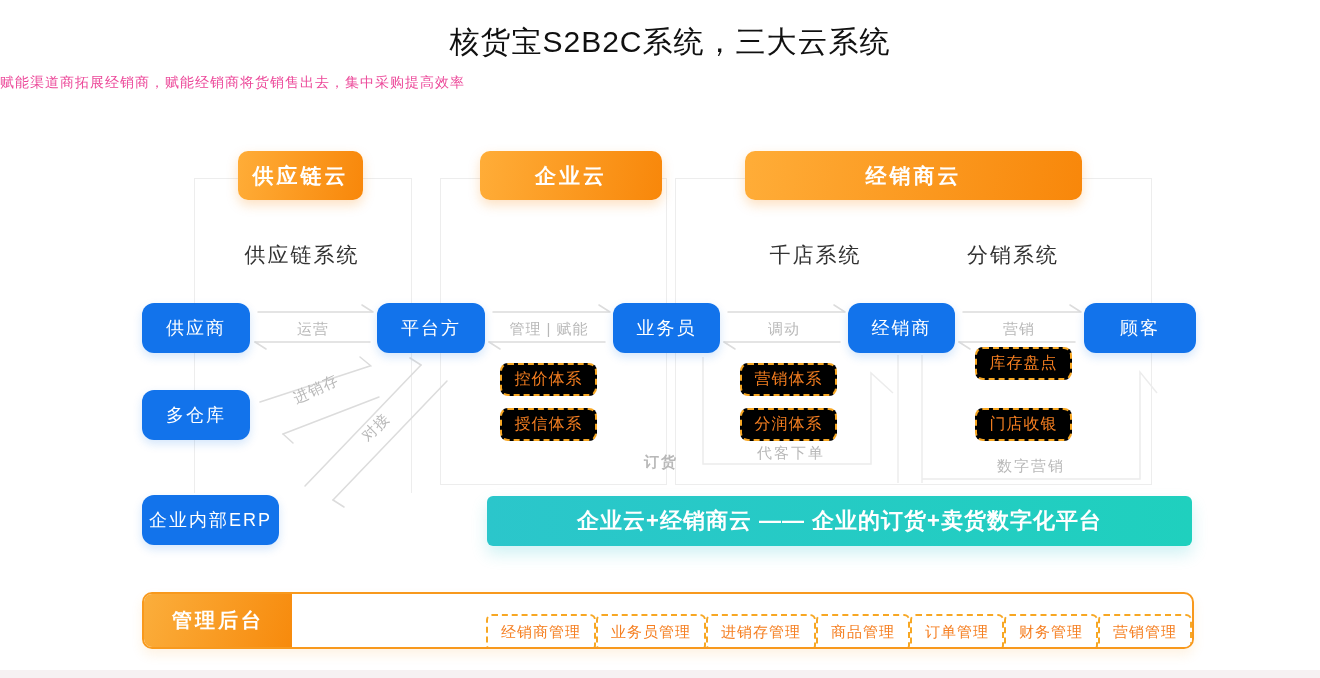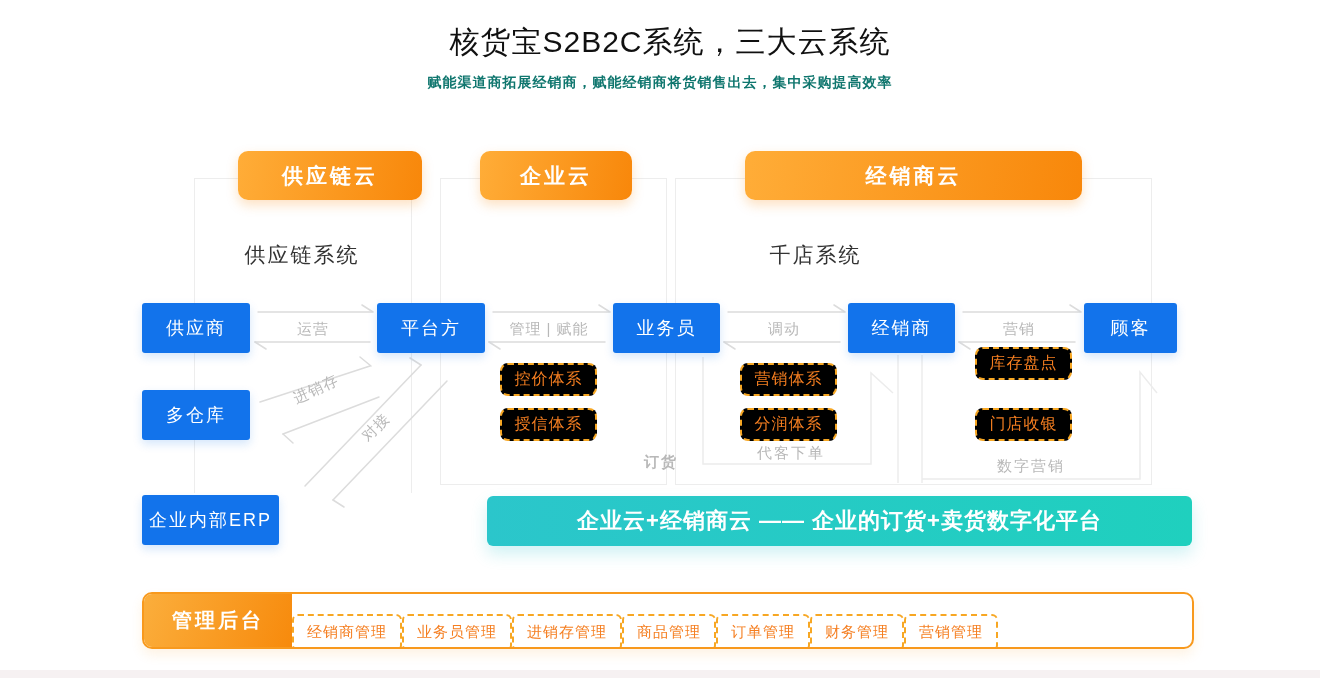--- a/index.html
+++ b/index.html
@@ -1,42 +1,42 @@
 <!DOCTYPE html>
 <html><head>
 <meta charset="utf-8">
 <style>
   html,body { margin:0; padding:0; background:#fff; }
   .stage { position:relative; width:1320px; height:678px; background:#fff; overflow:hidden;
            font-family:"Liberation Sans","DejaVu Sans",sans-serif; }
   .abs { position:absolute; }
   .title { width:100%; text-align:center; font-size:30px; font-weight:400; color:#101010; letter-spacing:1px;padding-left:10px; }
-  .subtitle { width:100%; text-align:center; font-size:14px; color:#0f766e; letter-spacing:1px;font-weight:bold; }
+  .subtitle { width:100%; font-size:14px; color:#ec4899; letter-spacing:1px; }
   .container-box { border:1px solid #ededed; z-index:0; background:#fff; }
   .no-bottom { border-bottom:none; }
   .badge { display:flex; align-items:center; justify-content:center; color:#fff; font-size:21px; font-weight:600;
            letter-spacing:3px; border-radius:10px; background:linear-gradient(100deg,#ffad38,#f8870a);
            box-shadow:0 5px 12px rgba(248,135,10,.25); z-index:3; }
   .sys { font-size:21px; color:#333; font-weight:500; text-align:center; letter-spacing:2px; z-index:1; }
   .node { display:flex; align-items:center; justify-content:center; background:#1273eb; color:#fff; font-size:18px;
-          font-weight:500; border-radius:3px; letter-spacing:2px; box-shadow:0 4px 10px rgba(18,115,235,.18); z-index:2; }
+          font-weight:500; border-radius:12px; letter-spacing:2px; box-shadow:0 4px 10px rgba(18,115,235,.18); z-index:2; }
   .flowlabel { font-size:15px; color:#b8b8b8; text-align:center; letter-spacing:1px; z-index:1; }
   .rot25 { transform:rotate(-25deg); }
   .rot45 { transform:rotate(-45deg); }
   .chip { display:flex; align-items:center; justify-content:center; border:2px dashed #f7a723; border-radius:8px;
           color:#f57e20; font-size:16px; letter-spacing:1px; background:#000000; z-index:1; }
   .arealabel { font-size:15px; color:#b8b8b8; text-align:center; letter-spacing:2px; z-index:1; }
   .banner { display:flex; align-items:center; justify-content:center; background:linear-gradient(90deg,#2bc6cb,#1fd0be);
             color:#fff; font-size:22px; font-weight:600; border-radius:6px; letter-spacing:1px;
             box-shadow:0 8px 16px rgba(43,198,203,.22); z-index:2; }
   .adminbar { display:flex; border:2px solid #f8991d; border-radius:10px; overflow:hidden; background:#fff;
               align-items:stretch; z-index:2; box-shadow:0 6px 12px rgba(248,153,29,.12); }
   .admin-title { flex:0 0 148px; background:linear-gradient(110deg,#fbae3c,#f78a0c); color:#fff; font-size:20px;
                  font-weight:600; display:flex; align-items:center; justify-content:center; letter-spacing:3px; }
-  .admin-items { flex:1; display:flex; align-items:center; justify-content:flex-start;margin-top:23px; }
+  .admin-items { flex:1; display:flex; align-items:center; justify-content:flex-end;margin-top:23px; }
   .admin-chip { border:2px dashed #f7a723; border-radius:6px; color:#f57e20; font-size:15px; padding:7px 13px;
                 letter-spacing:1px; background:#fff; }
   .decor-svg { left:0; top:0; z-index:1; pointer-events:none; }
   .footstrip { left:0; top:670px; width:1320px; height:8px; background:#f6f1f2; }
 </style>
 </head>
 <body>
 
 <div class="stage">
 
@@ -81,32 +81,33 @@
       <path d="M283,434 L379,397"></path>
         <path d="M293,443 L283,434"></path>
 
       <path d="M305,486 L421,365"></path>
         <path d="M410,358 L421,365"></path>
       <path d="M333,500 L447,381"></path>
         <path d="M344,507 L333,500"></path>
     </g>
   </svg>
 
-  <div class="abs badge" style="left:238px;top:151px;width:184px;height:49px;">供应链云</div>
-  <div class="abs badge" style="left:480px;top:151px;width:152px;height:49px;">企业云</div>
+  <div class="abs badge" style="left:238px;top:151px;width:125px;height:49px;">供应链云</div>
+  <div class="abs badge" style="left:480px;top:151px;width:182px;height:49px;">企业云</div>
   <div class="abs badge" style="left:745px;top:151px;width:337px;height:49px;">经销商云</div>
 
   <div class="abs sys" style="left:194px;top:241px;width:216px;">供应链系统</div>
   <div class="abs sys" style="left:703px;top:241px;width:225px;">千店系统</div>
+  <div class="abs sys" style="left:900px;top:241px;width:226px;">分销系统</div>
 
   <div class="abs node" style="left:142px;top:303px;width:108px;height:50px;">供应商</div>
   <div class="abs node" style="left:377px;top:303px;width:108px;height:50px;">平台方</div>
   <div class="abs node" style="left:613px;top:303px;width:107px;height:50px;">业务员</div>
   <div class="abs node" style="left:848px;top:303px;width:107px;height:50px;">经销商</div>
-  <div class="abs node" style="left:1084px;top:303px;width:93px;height:50px;">顾客</div>
+  <div class="abs node" style="left:1084px;top:303px;width:112px;height:50px;">顾客</div>
   <div class="abs node" style="left:142px;top:390px;width:108px;height:50px;">多仓库</div>
   <div class="abs node" style="left:142px;top:495px;width:137px;height:50px;">企业内部ERP</div>
 
   <div class="abs flowlabel" style="left:263px;top:320px;width:100px;">运营</div>
   <div class="abs flowlabel" style="left:489px;top:320px;width:120px;">管理 | 赋能</div>
   <div class="abs flowlabel" style="left:734px;top:320px;width:100px;">调动</div>
   <div class="abs flowlabel" style="left:969px;top:320px;width:100px;">营销</div>
   <div class="abs flowlabel rot25" style="left:266px;top:380px;width:100px;">进销存</div>
   <div class="abs flowlabel rot45" style="left:326px;top:418px;width:100px;">对接</div>
 

